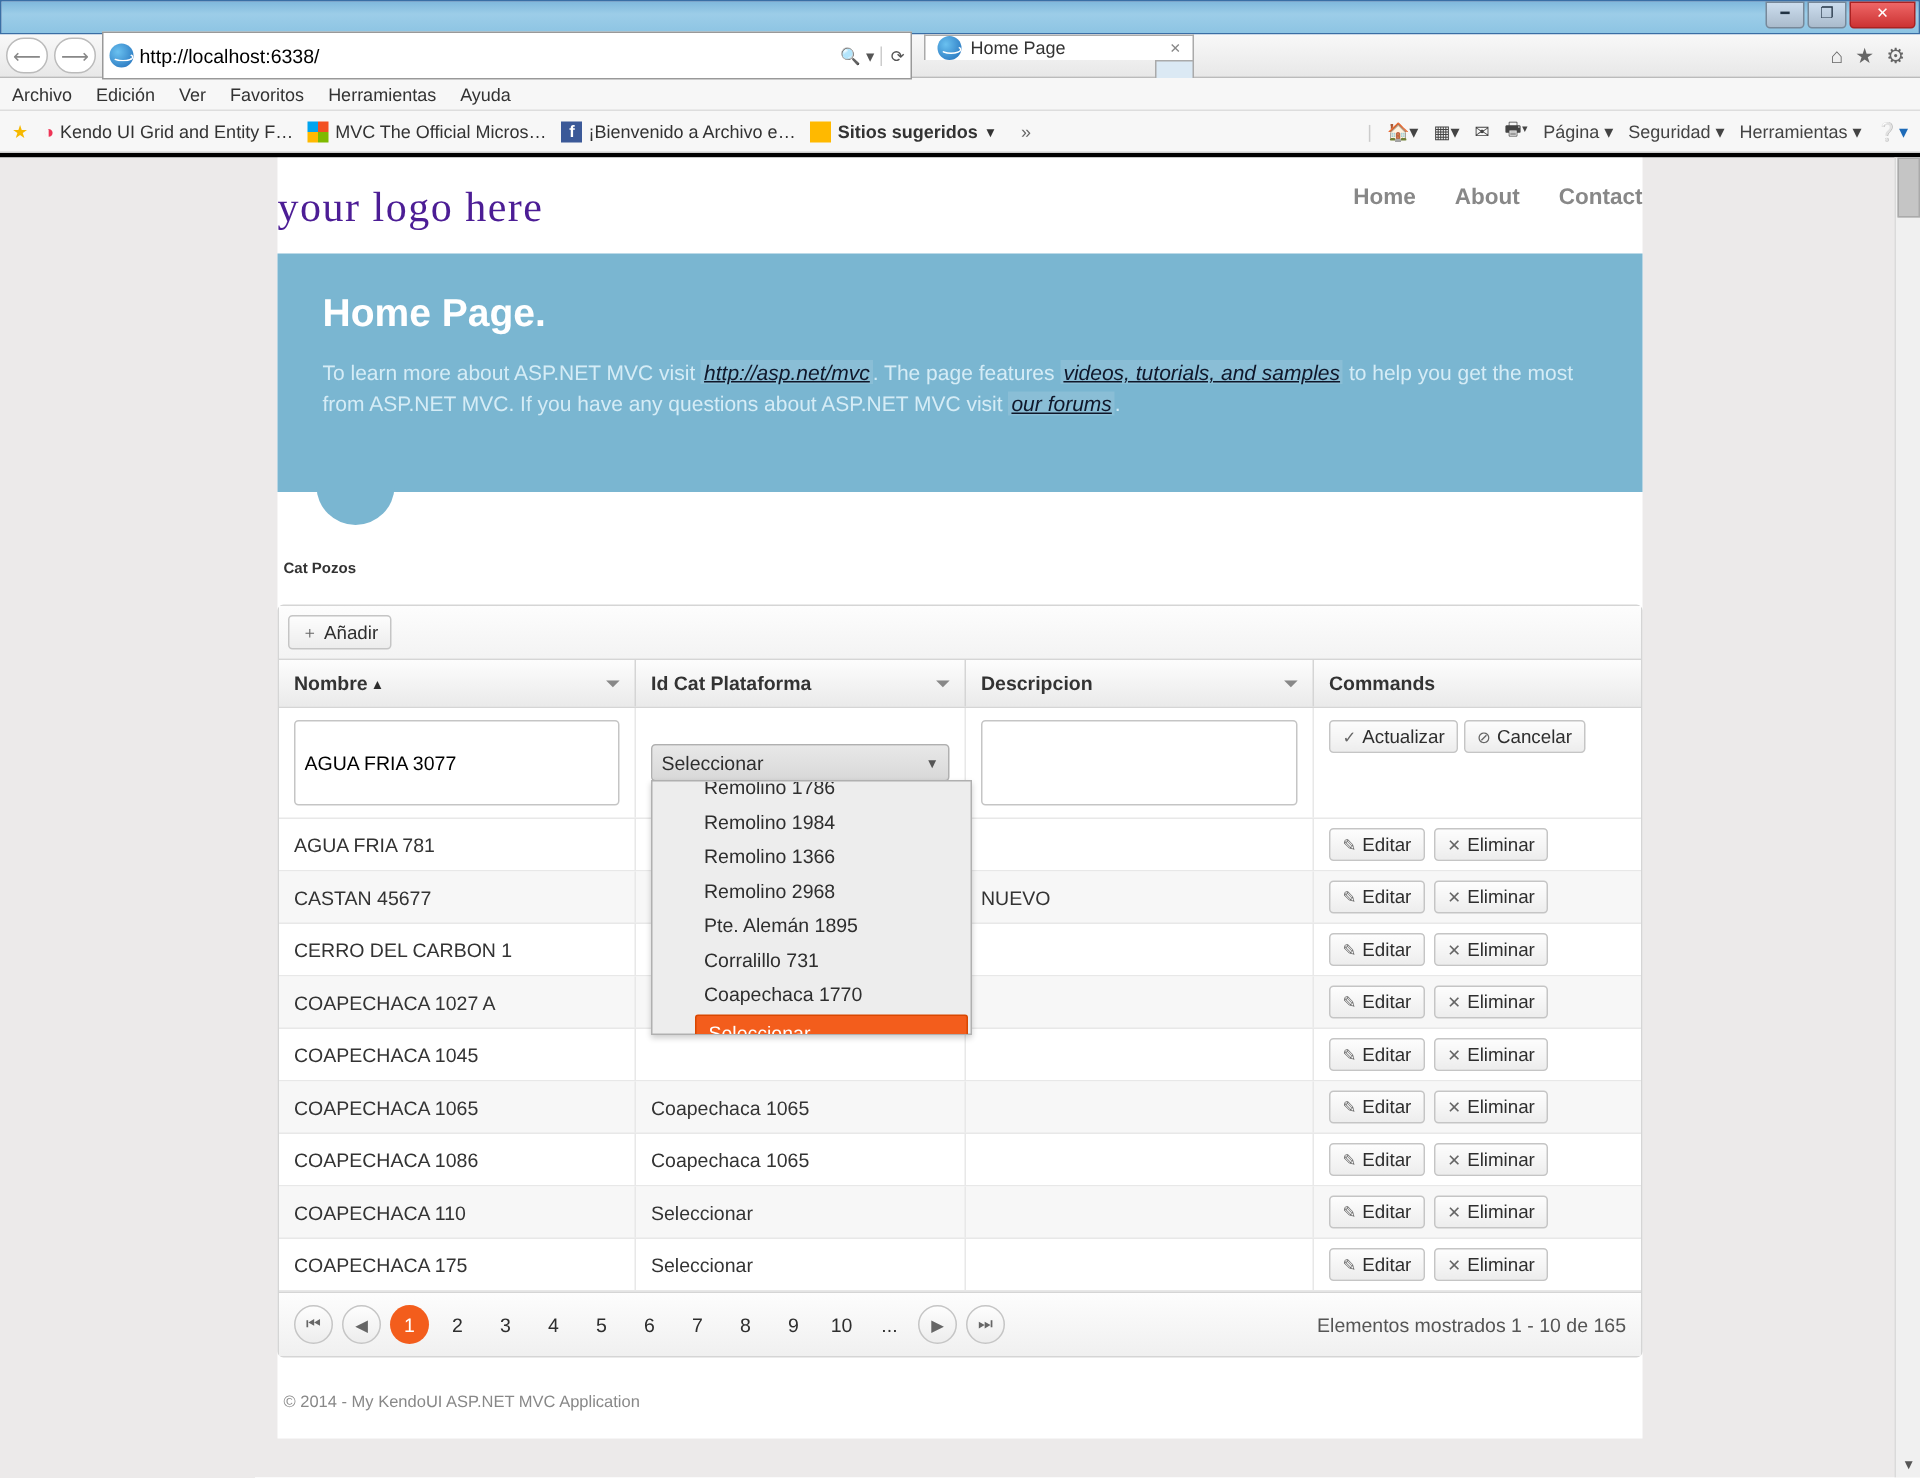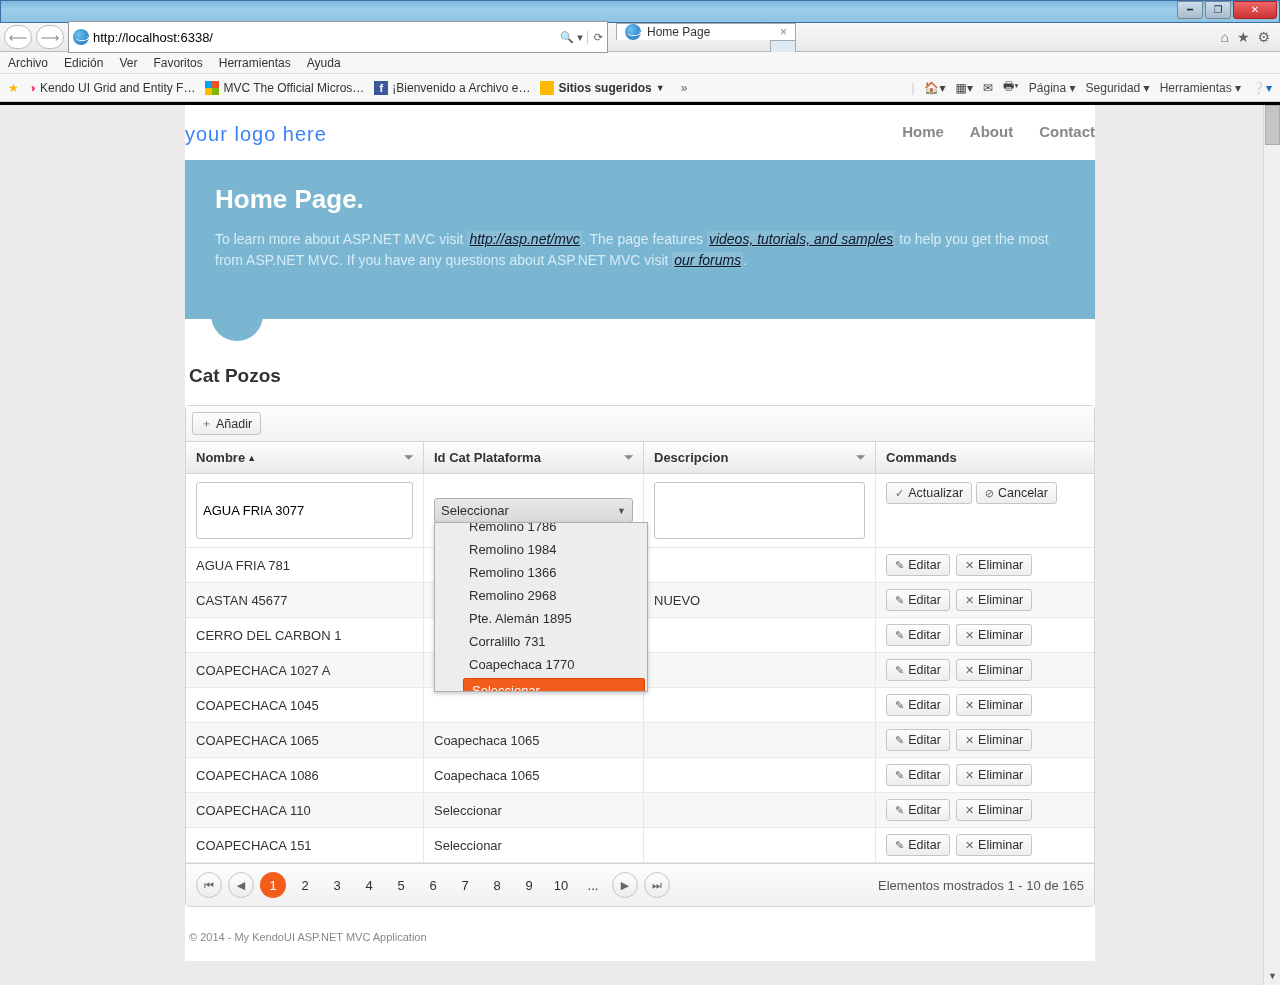--- a/index.html
+++ b/index.html
@@ -32,27 +32,27 @@
 .ms-icon { width:14px; height:14px; display:inline-block; }
 .ms-icon.four { background: conic-gradient(#f25022 0 25%, #7fba00 0 50%, #ffb900 0 75%, #00a4ef 0 100%); }
 .fb-icon { width:14px;height:14px;background:#3b5998;color:#fff;font-weight:bold;font-size:11px;text-align:center;line-height:14px;}
 .bing-icon{width:14px;height:14px;background:#ffb900;}
 .black-strip{height:3px;background:#000;}
 
 
 .page-wrap { background:#eceaea; overflow-y:scroll; height: calc(985px - 23px - 29px - 22px - 28px - 3px); }
 .content { width: 910px; margin: 0 auto; background:#fff; position:relative; }
 .topnav { display:flex; justify-content:flex-end; gap:26px; padding:18px 0 14px; font-size:15px; color:#888; font-weight:600;}
-.topnav .logo { margin-right:auto; font-family:Liberation Sans, sans-serif; color:#3b82f6; font-size:20px; font-weight:normal; letter-spacing:1px;}
+.topnav .logo { margin-right:auto; font-family:Liberation Serif, serif; color:#4c1d95; font-size:28px; font-weight:normal; letter-spacing:1px;}
 .hero { background:#7ab6d1; color:#fff; padding:24px 30px 48px; position:relative;}
 .hero h1 { font-size:26px; font-weight:700; margin-bottom:14px;}
 .hero p { color:#d5ecf6; line-height:1.5; font-size:14px;}
 .hero a { color:#0f172a; text-decoration:underline; background:rgba(255,255,255,0.12); padding:0 2px;font-style:italic;}
 .hero-bubble { position:absolute; left:26px; bottom:-22px; width:52px; height:30px; background:#7ab6d1; border-radius:0 0 30px 30px;}
-.section-title { font-weight:700; font-size:19px; padding:46px 0 18px 4px;}
+.section-title { font-weight:700; font-size:10px; padding:46px 0 18px 4px;}
 
 
 .k-grid { border:1px solid #d5d5d5; border-radius:4px; font-size:13px;}
 .k-toolbar { padding:6px; border-bottom:1px solid #d5d5d5; background:linear-gradient(#fdfdfd,#f3f3f3);}
 .k-button { display:inline-flex; align-items:center; gap:4px; border:1px solid #c5c5c5; border-radius:3px; padding:3px 8px; background:linear-gradient(#fdfdfd,#ededed); font-size:12.5px; cursor:pointer; color:#2e2e2e;}
 .k-header-row { display:flex; background:linear-gradient(#fdfdfd,#eaeaea); border-bottom:1px solid #d5d5d5;}
 .k-header-cell { padding:8px 10px; border-right:1px solid #d5d5d5; font-weight:700; display:flex; align-items:center; position:relative;}
 .k-header-cell:last-child{border-right:none;}
 .col-nombre{width:238px;}
 .col-plat{width:220px;}
@@ -376,21 +376,21 @@
                   <span class="ico">✎</span>
                   <span>Editar</span>
                 </span>
                 <span class="k-button">
                   <span class="ico">✕</span>
                   <span>Eliminar</span>
                 </span>
               </div>
             </div>
             <div class="k-row">
-              <div class="k-cell col-nombre">COAPECHACA 151</div>
+              <div class="k-cell col-nombre">COAPECHACA 175</div>
               <div class="k-cell col-plat">Seleccionar</div>
               <div class="k-cell col-desc"></div>
               <div class="k-cell col-cmd">
                 <span class="k-button">
                   <span class="ico">✎</span>
                   <span>Editar</span>
                 </span>
                 <span class="k-button">
                   <span class="ico">✕</span>
                   <span>Eliminar</span>

